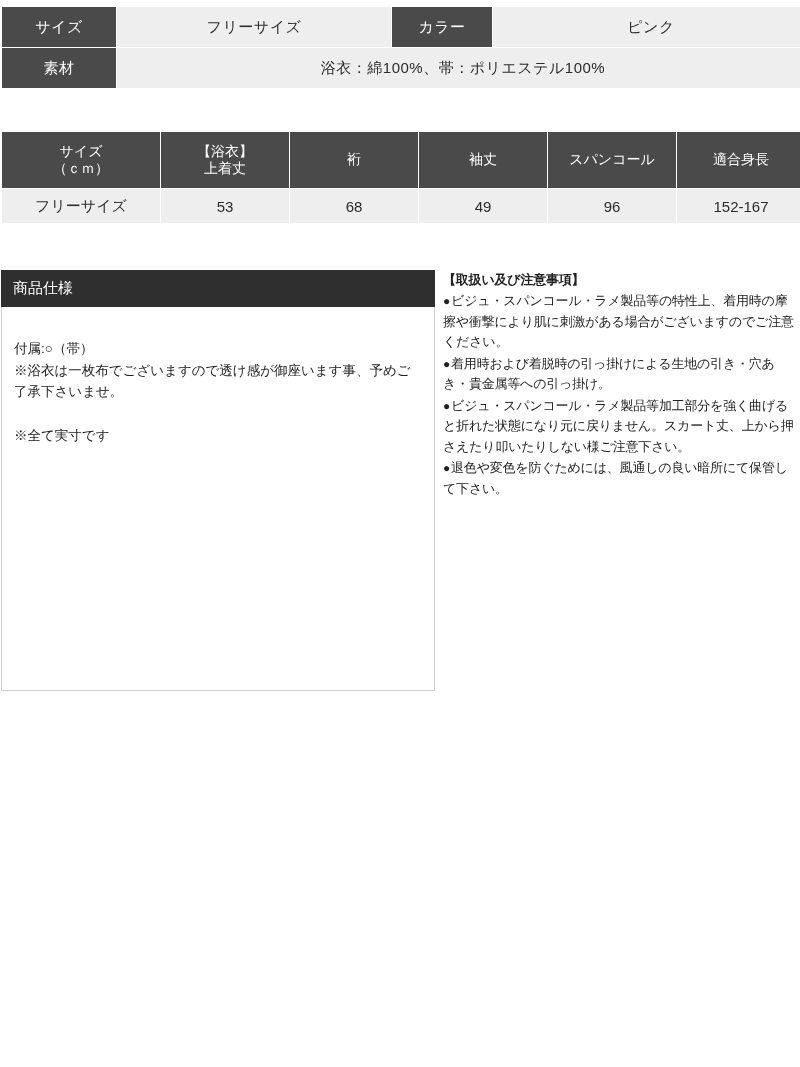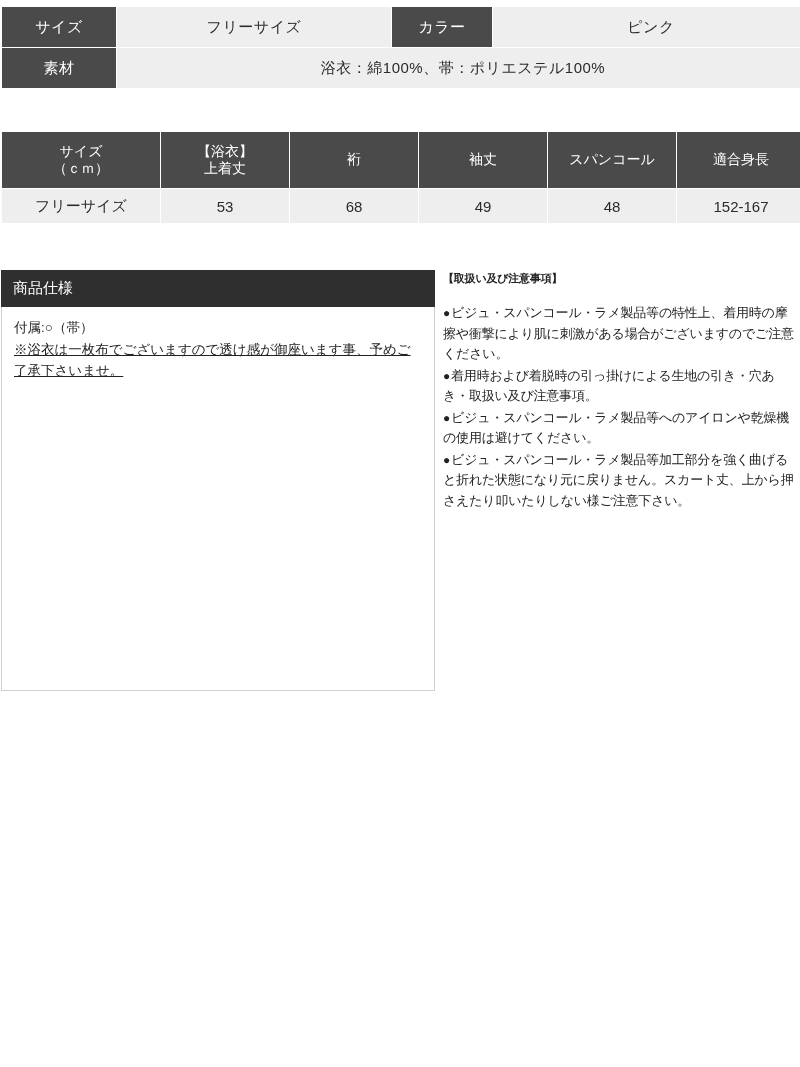--- a/index.html
+++ b/index.html
@@ -96,42 +96,41 @@
     padding: 9px 12px;
     box-sizing: border-box;
     width: 434px;
   }
   .panel-body {
     border: 1px solid #cfcfcf;
     border-top: none;
     box-sizing: border-box;
     width: 434px;
     height: 384px;
-    padding: 10px 12px;
+    padding: 31px 12px;
     font-size: 13.5px;
     line-height: 1.6;
     color: #222;
   }
   .panel-body p { margin: 0 0 0 0; }
   .panel-body p.indent-hang {
     margin-top: 0;
-    text-decoration: underline;
   }
   .panel-body p.spaced { margin-top: 22px; }
 
   .col-right {
     width: 356px;
     margin-left: 8px;
     box-sizing: border-box;
     padding-top: 1px;
   }
   .care-title {
-    font-size: 11px;
+    font-size: 13px;
     font-weight: bold;
-    margin: 0 0 17px 0;
+    margin: 0 0 2px 0;
     letter-spacing: -0.2px;
   }
   ul.care {
     list-style: none;
     margin: 0;
     padding: 0;
   }
   ul.care li {
     font-size: 13px;
     line-height: 1.58;
@@ -182,42 +181,43 @@
       <td class="mhdr" style="width:128px">裄</td>
       <td class="mhdr" style="width:128px">袖丈</td>
       <td class="mhdr" style="width:128px">スパンコール</td>
       <td class="mhdr" style="width:128px">適合身長</td>
     </tr>
     <tr>
       <td class="mval">フリーサイズ</td>
       <td class="mval">53</td>
       <td class="mval">68</td>
       <td class="mval">49</td>
-      <td class="mval">48</td>
+      <td class="mval">96</td>
       <td class="mval">152-167</td>
     </tr>
   </tbody>
     </table>
 
   <div class="gap-28" style="height:46px"></div>
 
   <div class="lower">
 
     <div class="col-left">
       <div class="panel-title">商品仕様</div>
       <div class="panel-body">
         <p>付属:○（帯）</p>
         <p class="indent-hang">※浴衣は一枚布でございますので透け感が御座います事、予めご了承下さいませ。</p>
+        <p class="spaced">※全て実寸です</p>
       </div>
     </div>
 
     <div class="col-right">
       <p class="care-title">【取扱い及び注意事項】</p>
       <ul class="care">
         <li>ビジュ・スパンコール・ラメ製品等の特性上、着用時の摩擦や衝撃により肌に刺激がある場合がございますのでご注意ください。</li>
-        <li>着用時および着脱時の引っ掛けによる生地の引き・穴あき・取扱い及び注意事項。</li>
-        <li>ビジュ・スパンコール・ラメ製品等へのアイロンや乾燥機の使用は避けてください。</li>
+        <li>着用時および着脱時の引っ掛けによる生地の引き・穴あき・貴金属等への引っ掛け。</li>
         <li>ビジュ・スパンコール・ラメ製品等加工部分を強く曲げると折れた状態になり元に戻りません。スカート丈、上から押さえたり叩いたりしない様ご注意下さい。</li>
+        <li>退色や変色を防ぐためには、風通しの良い暗所にて保管して下さい。</li>
       </ul>
     </div>
 
   </div>
 </div>
 
 </body></html>

